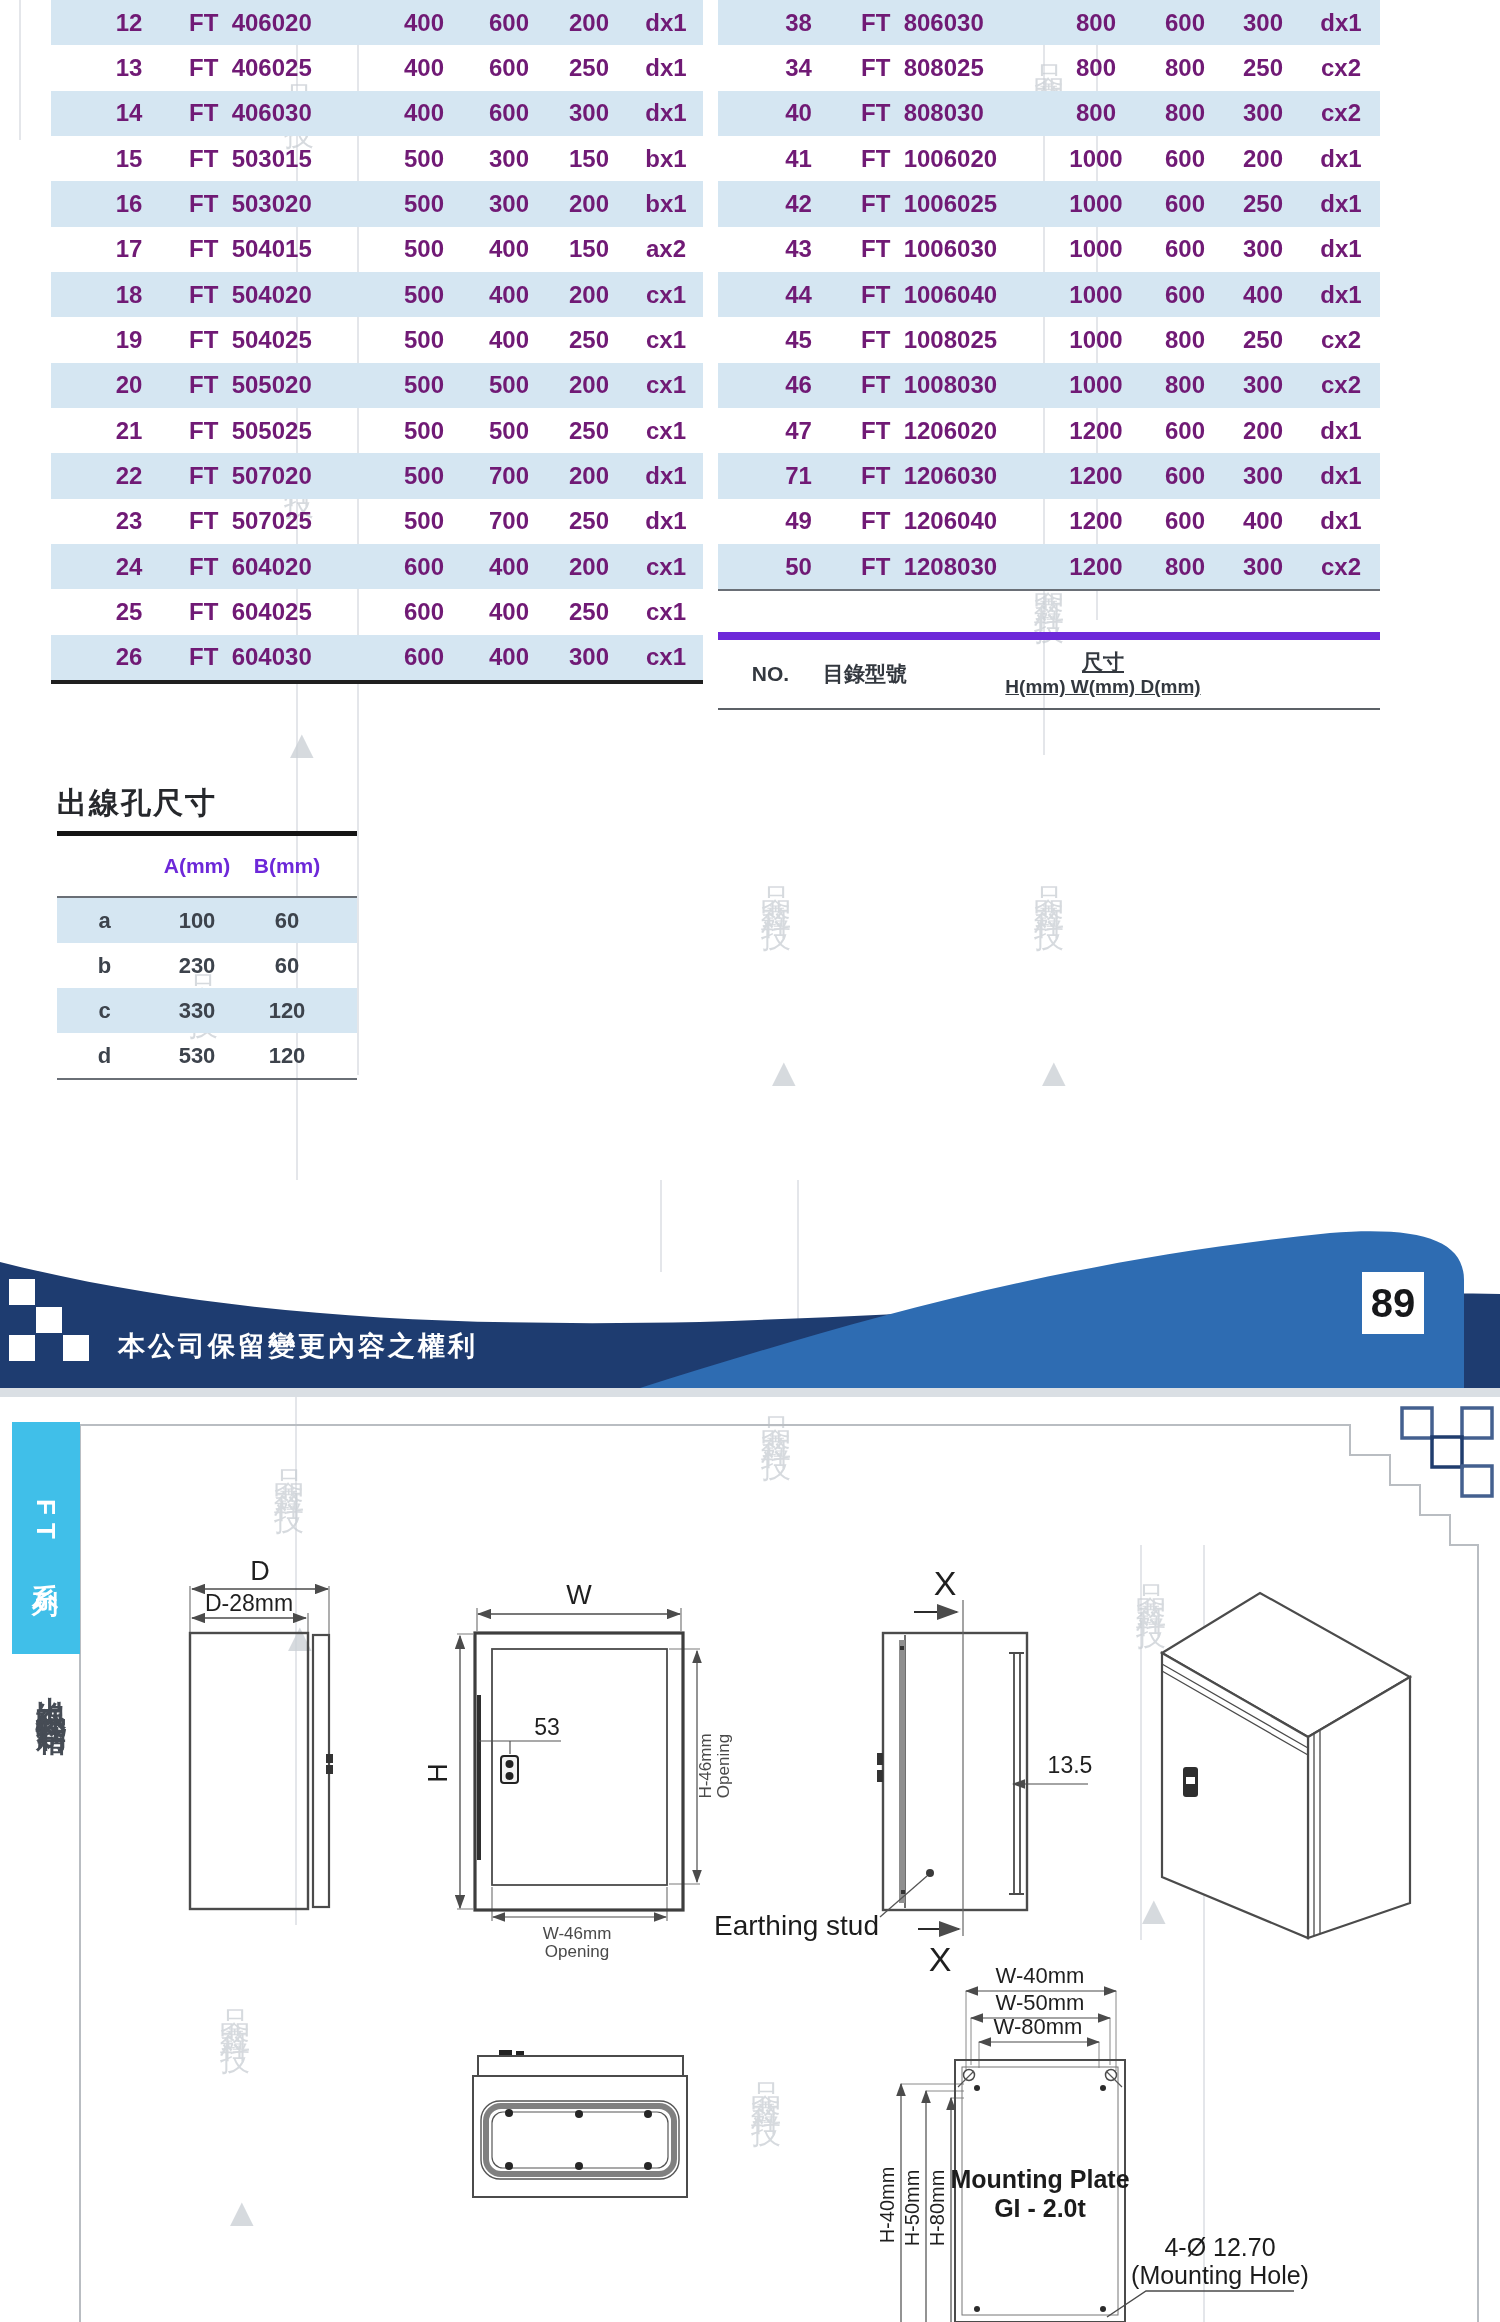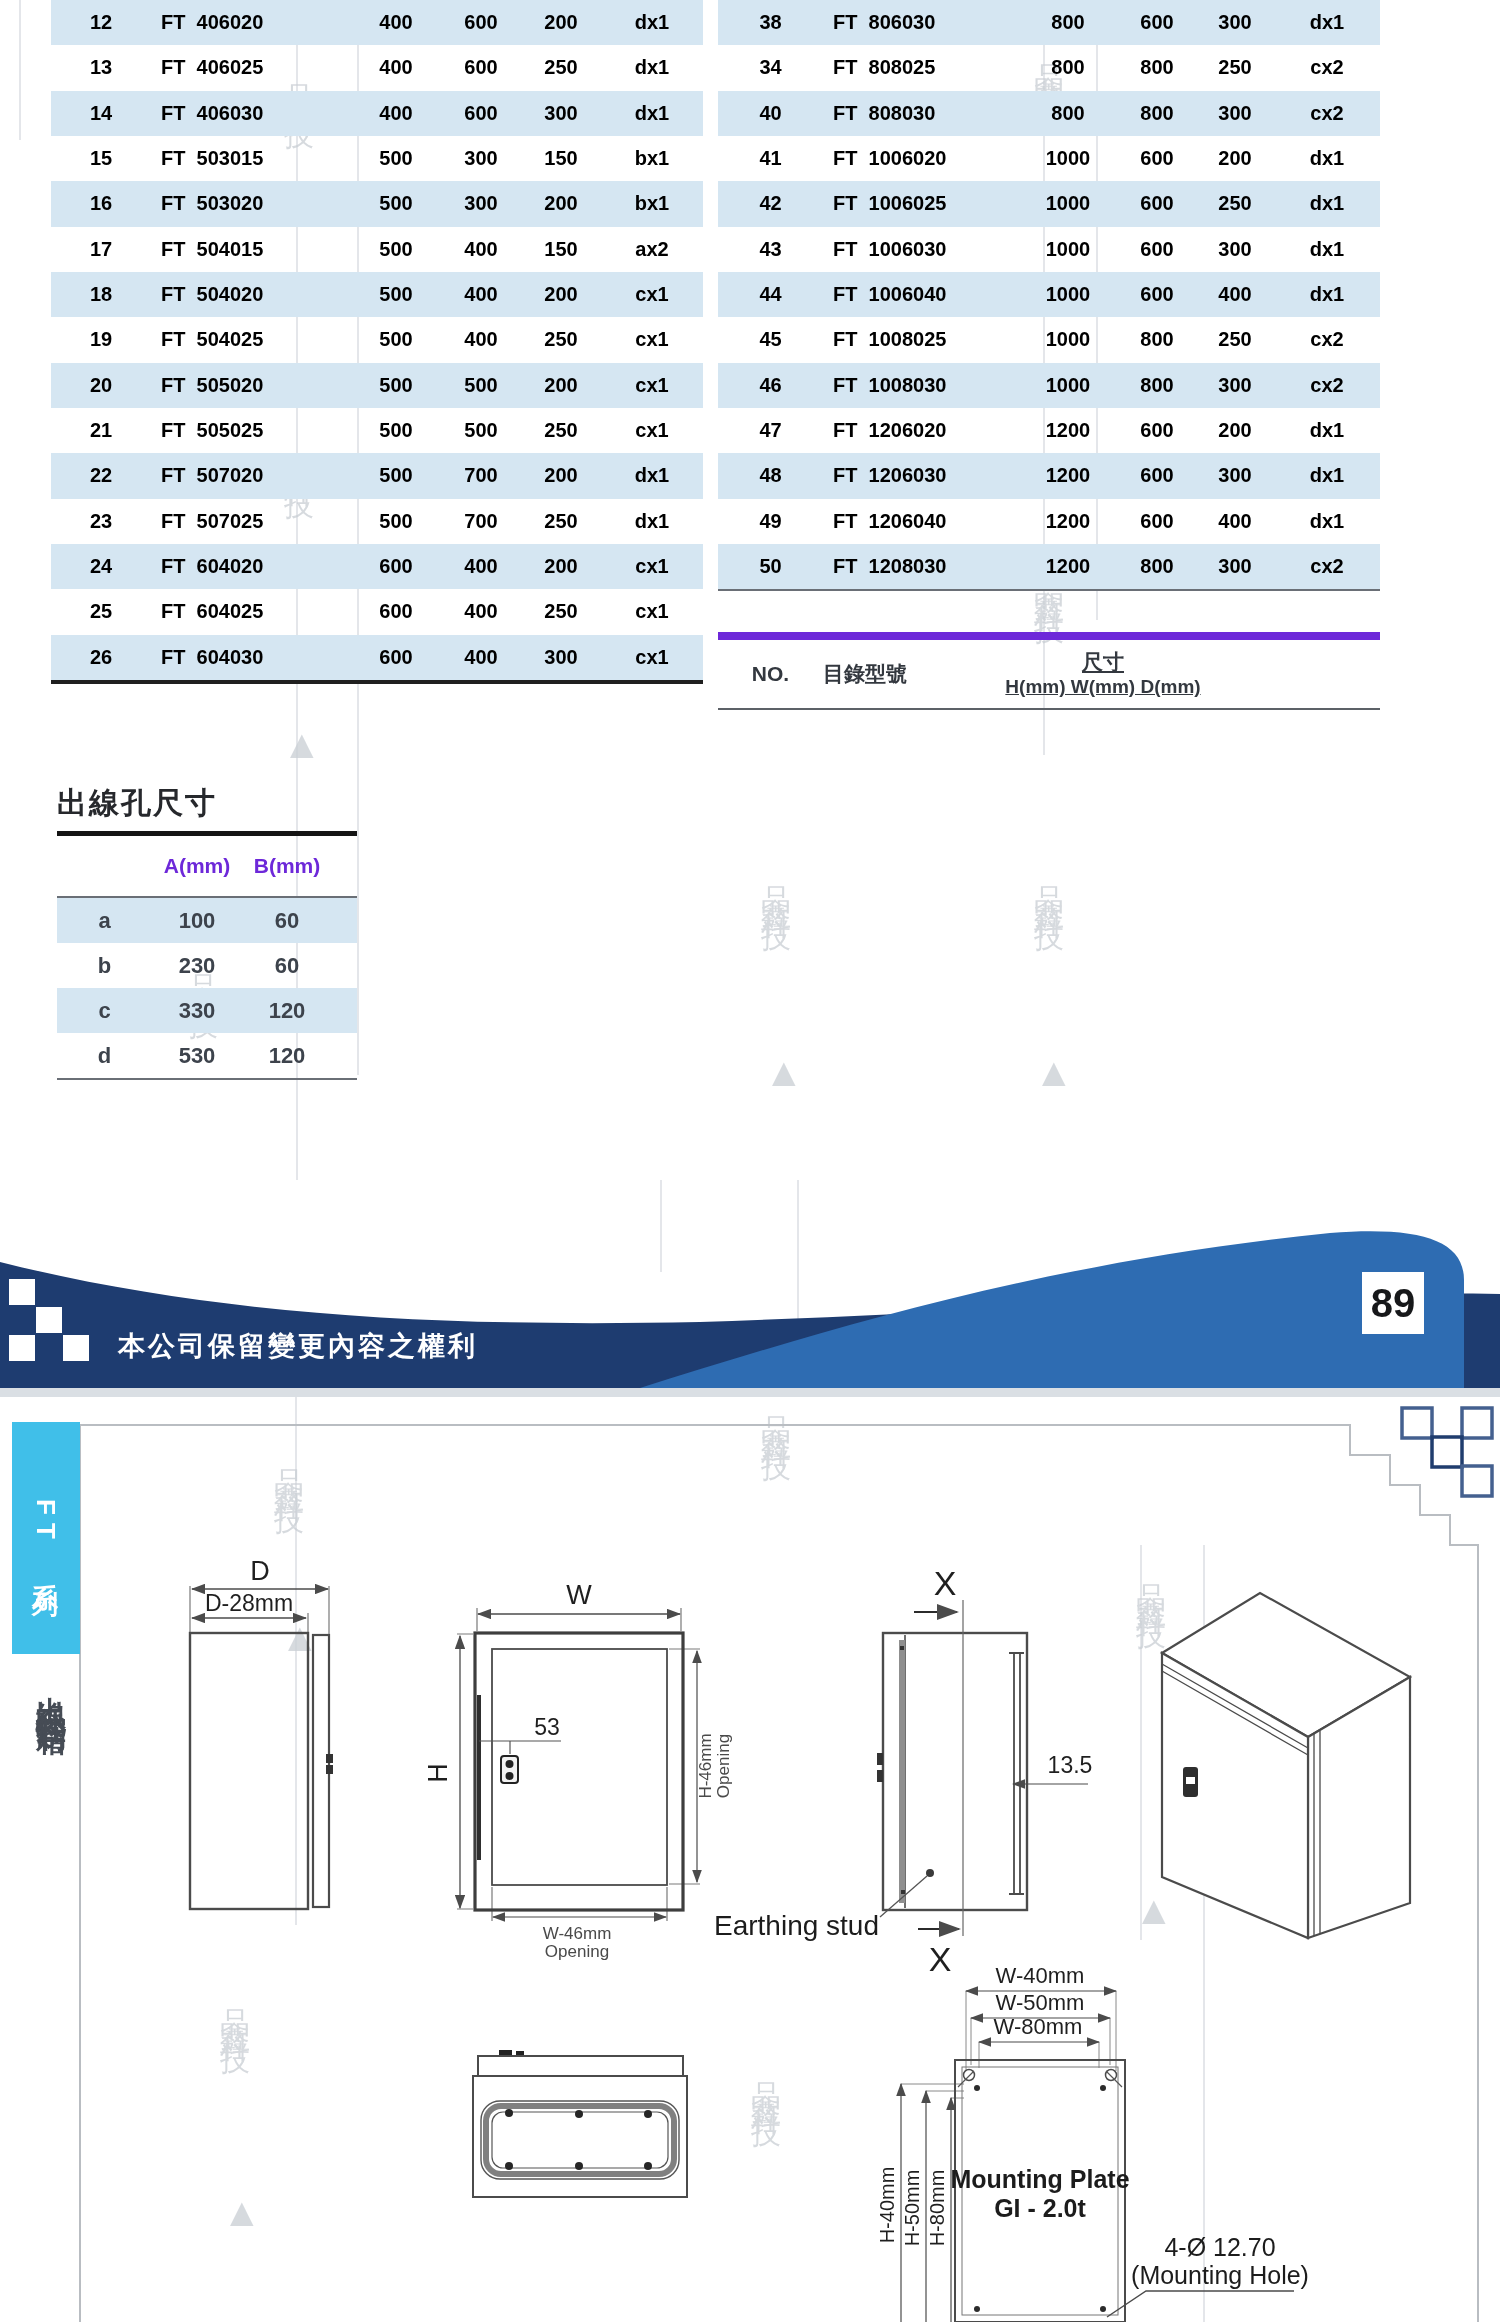--- a/index.html
+++ b/index.html
@@ -1,20 +1,20 @@
 <!DOCTYPE html>
 <html><head>
 <meta charset="utf-8">
 <style>
   html,body{margin:0;padding:0;background:#ffffff;}
   #page{position:relative;width:1500px;height:2322px;background:#ffffff;overflow:hidden;
         font-family:"Liberation Sans",sans-serif;color:#3d434c;}
   
   .cat-table{position:absolute;top:0;}
-  .cat-row{display:grid;height:45.33px;align-items:center;font-weight:700;font-size:20px;color:#000000;}
+  .cat-row{display:grid;height:45.33px;align-items:center;font-weight:700;font-size:24px;color:#701a75;padding-left:28px;}
   .cat-row.alt{background:#d5e6f2;}
   .cat-table.left{left:51px;width:652px;border-bottom:4px solid #1f1f1f;}
   .cat-table.left .cat-row{grid-template-columns:100px 200px 90px 80px 80px 1fr;}
   .cat-table.right{left:718px;width:662px;border-bottom:2px solid #6a6f76;}
   .cat-table.right .cat-row{grid-template-columns:105px 195px 100px 78px 78px 1fr;}
   .c-no,.c-h,.c-w,.c-d,.c-hole{text-align:center;}
   .c-model{white-space:pre;padding-left:10px;}
   
   .mini-table{position:absolute;left:718px;top:632px;width:662px;border-top:8px solid #6d28d9;}
   .mini-head{display:grid;grid-template-columns:105px 120px 320px auto;height:68px;align-items:center;
@@ -320,21 +320,21 @@
       <div class="cat-row">
         <div class="c-no">47</div>
         <div class="c-model">FT  1206020</div>
         <div class="c-h">1200</div>
         <div class="c-w">600</div>
         <div class="c-d">200</div>
         <div class="c-hole">dx1</div>
       </div>
 
       <div class="cat-row alt">
-        <div class="c-no">48</div>
+        <div class="c-no">71</div>
         <div class="c-model">FT  1206030</div>
         <div class="c-h">1200</div>
         <div class="c-w">600</div>
         <div class="c-d">300</div>
         <div class="c-hole">dx1</div>
       </div>
 
       <div class="cat-row">
         <div class="c-no">49</div>
         <div class="c-model">FT  1206040</div>

